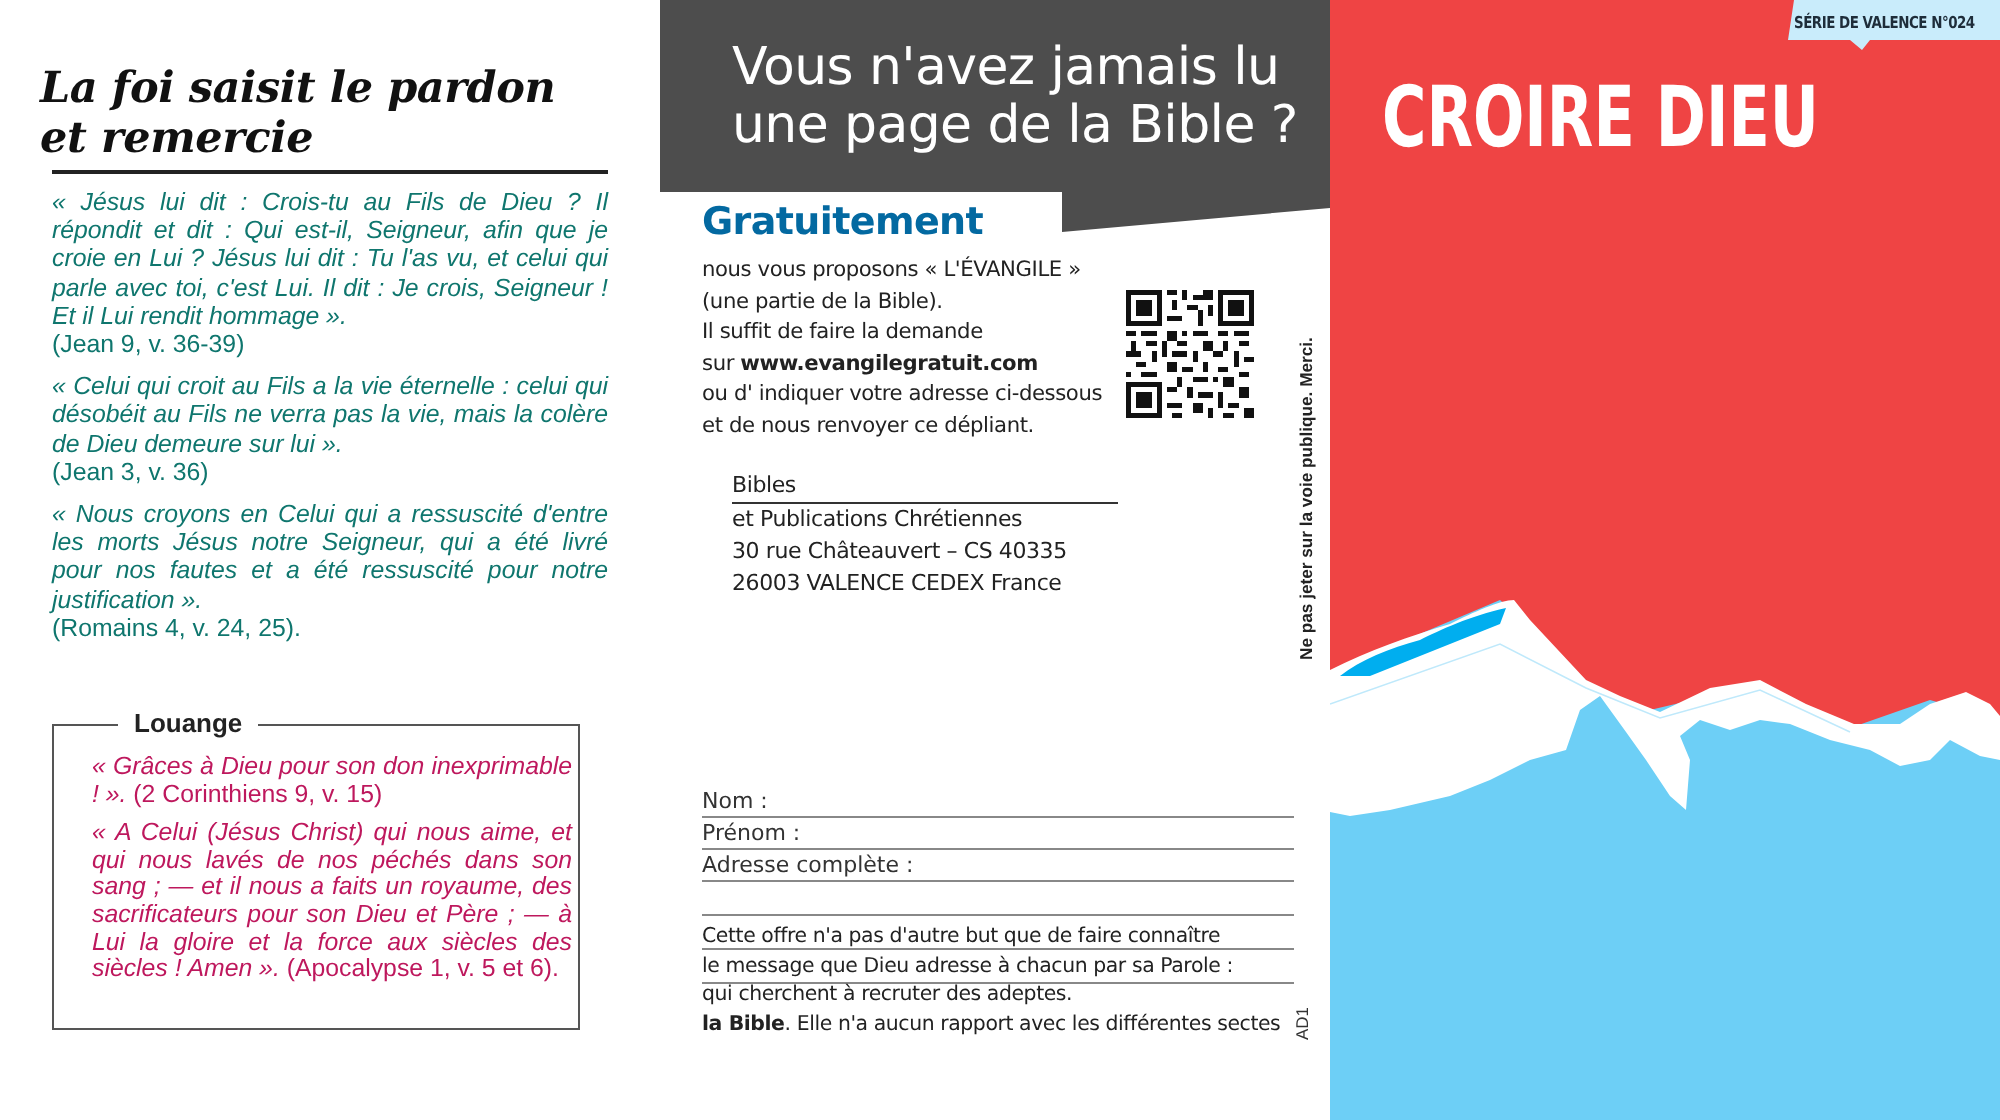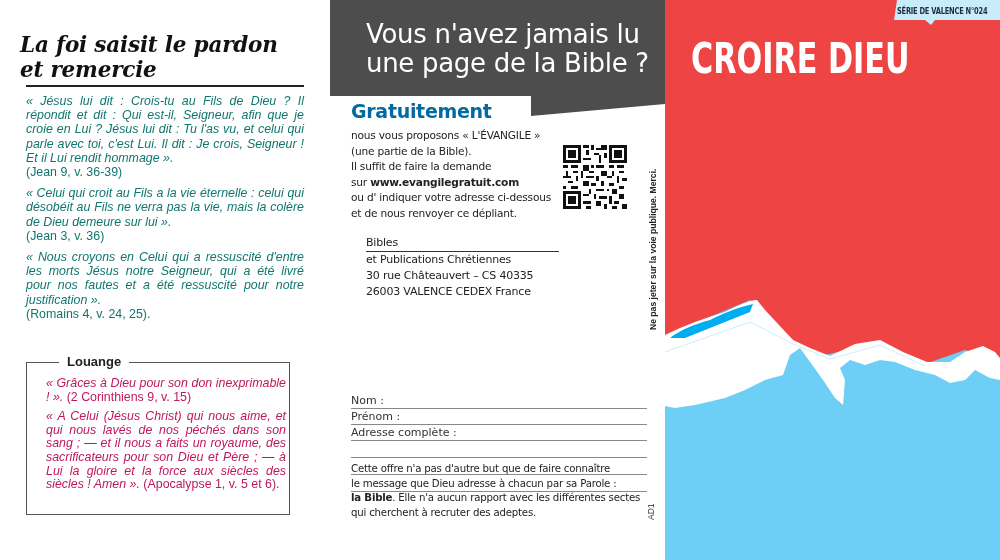--- a/index.html
+++ b/index.html
@@ -199,22 +199,22 @@
     <div class="form-row"><span>Prénom :</span></div>
     <div class="form-row"><span>Adresse complète :</span></div>
     <div class="form-blank"></div>
     <div class="form-blank"></div>
     <div class="form-blank"></div>
   </div>
 
   <div class="disclaimer">
     <div>Cette offre n'a pas d'autre but que de faire connaître</div>
     <div>le message que Dieu adresse à chacun par sa Parole :</div>
+    <div>qui cherchent à recruter des adeptes.</div>
     <div><b>la Bible</b><span>. Elle n'a aucun rapport avec les différentes sectes</span></div>
-    <div>qui cherchent à recruter des adeptes.</div>
   </div>
 
   <div class="ad-code">AD1</div>
 
 </div>
 
 <div id="right">
   <svg class="series-tag" width="335" height="30" viewBox="0 0 335 30">
     <polygon points="232,0 335,0 335,20 270,20 266,25 260,20 229,20" fill="#c9ecfb"></polygon>
   </svg>

